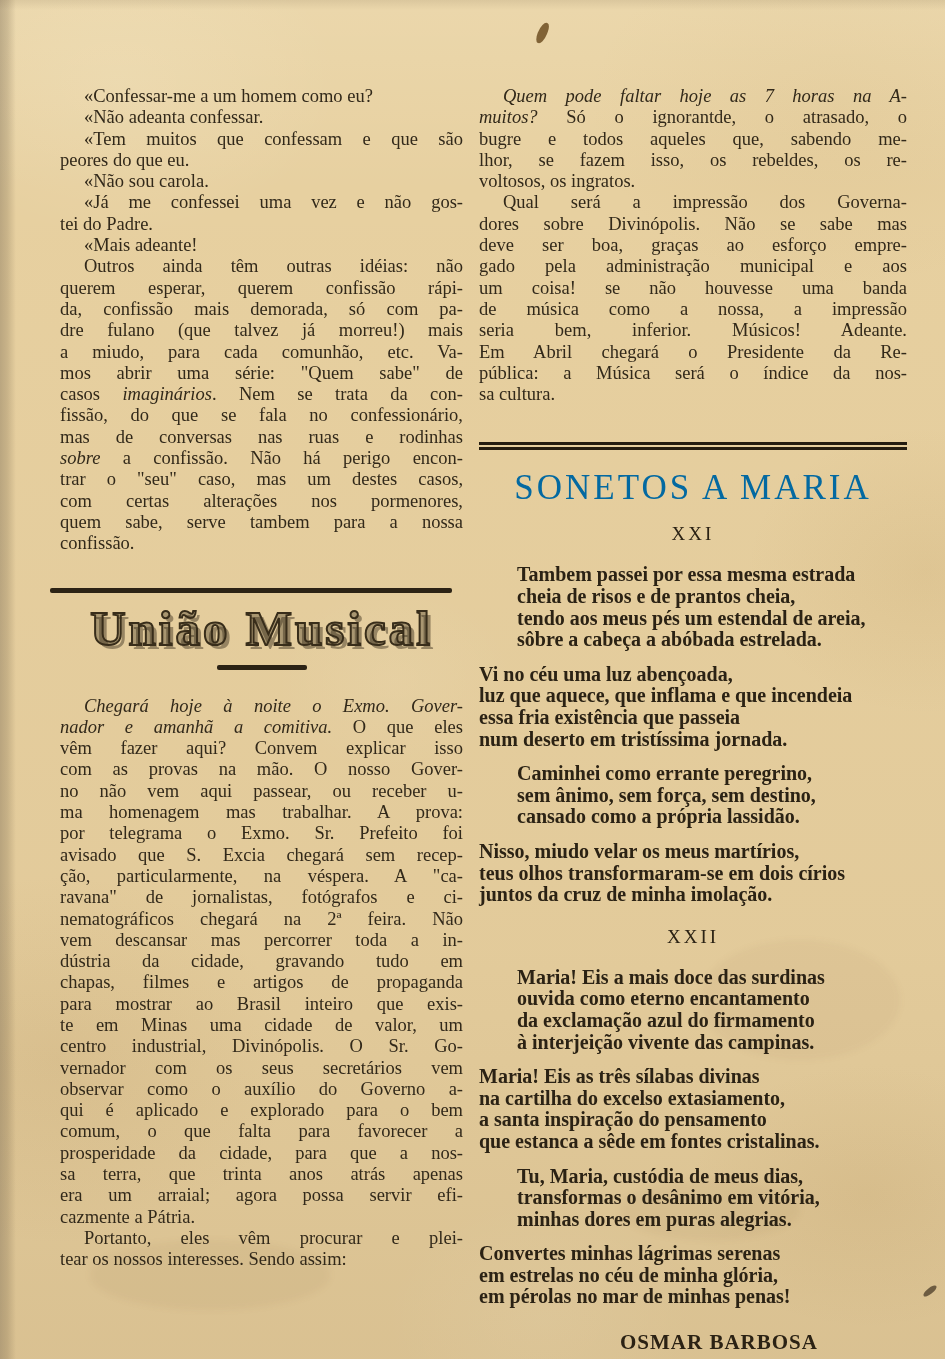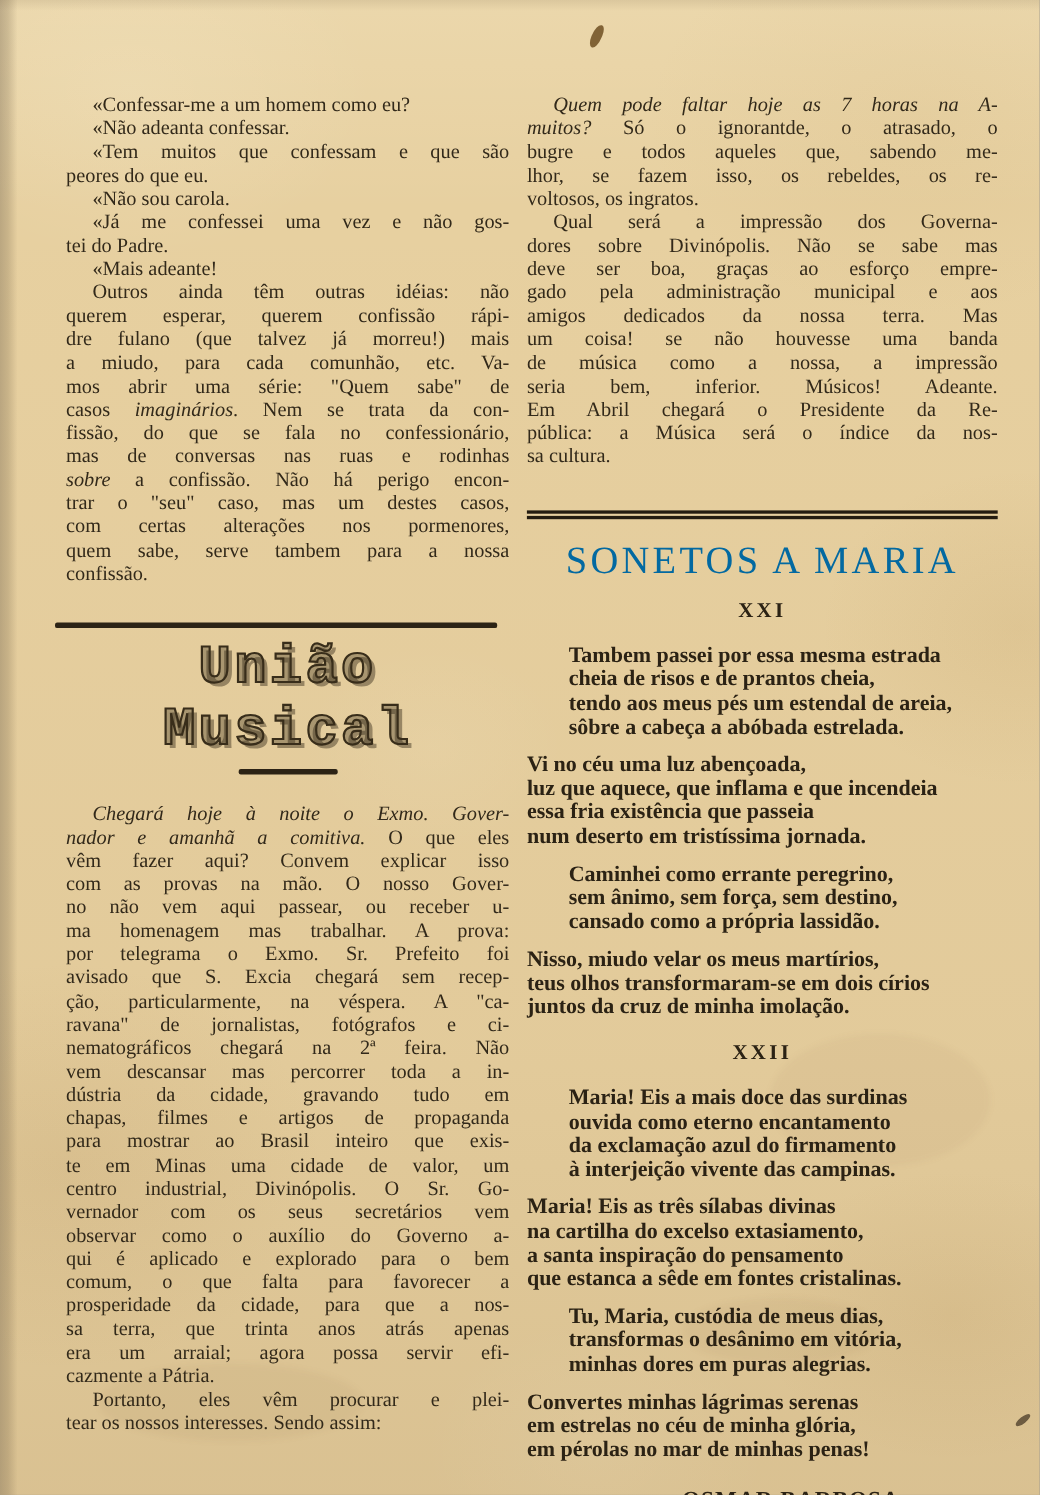--- a/index.html
+++ b/index.html
@@ -60,21 +60,21 @@
   .pline.last{text-align-last:left;}
   .pline.first{text-indent:24px;}
   .pline em{font-style:italic;}
 
   .rule1{
     margin-top:33px;margin-left:-10px;
     width:402px;height:5px;background:#2c2315;border-radius:2px;
   }
   .headline{
     margin-top:8px;
-    font-family:Liberation Mono, monospace;
+    font-family:Liberation Serif, serif;
     font-size:49px;line-height:56px;font-weight:bold;
     letter-spacing:3px;text-align:center;
     color:rgba(54,44,26,.34);
     -webkit-text-stroke:2px #382d1a;
     text-shadow:4px 4px 0 rgba(56,45,27,.45);
   }
   .headline-underline{
     margin:8px auto 0 auto;
     width:90px;height:5px;background:#2c2315;border-radius:2px;
   }
@@ -85,21 +85,21 @@
   .rule2 .gap{height:2px;}
 
   .sonetos-title{
     margin-top:17px;
     font-size:35px;line-height:42px;
     letter-spacing:3px;text-align:center;
     color:#0369a1;
   }
   .part-number{
     margin-top:14px;
-    font-size:19px;font-weight:bold;letter-spacing:3px;
+    font-size:19px;font-weight:normal;letter-spacing:3px;
     text-align:center;color:#2b2214;
   }
   .stanza{margin-top:13px;}
   .stanza.indent{margin-left:38px;}
   .stanza.first-stanza{margin-top:19px;}
   .poem-line{
     font-size:20px;font-weight:bold;line-height:21.6px;
     color:#2b2214;text-align:left;
   }
   .part+.part{margin-top:20px;}
@@ -141,20 +141,21 @@
         <div class="para">
           <div class="pline first">«Já me confessei uma vez e não gos-</div>
           <div class="pline last">tei do Padre.</div>
         </div>
         <div class="para">
           <div class="pline first last">«Mais adeante!</div>
         </div>
         <div class="para">
           <div class="pline first">Outros ainda têm outras idéias: não</div>
           <div class="pline">querem esperar, querem confissão rápi-</div>
+          <div class="pline">da, confissão mais demorada, só com pa-</div>
           <div class="pline">dre fulano (que talvez já morreu!) mais</div>
           <div class="pline">a miudo, para cada comunhão, etc. Va-</div>
           <div class="pline">mos abrir uma série: "Quem sabe" de</div>
           <div class="pline">casos <em>imaginários</em>. Nem se trata da con-</div>
           <div class="pline">fissão, do que se fala no confessionário,</div>
           <div class="pline">mas de conversas nas ruas e rodinhas</div>
           <div class="pline"><em>sobre</em> a confissão. Não há perigo encon-</div>
           <div class="pline">trar o "seu" caso, mas um destes casos,</div>
           <div class="pline">com certas alterações nos pormenores,</div>
           <div class="pline">quem sabe, serve tambem para a nossa</div>
@@ -206,21 +207,20 @@
           <div class="pline"><em>muitos?</em> Só o ignorantde, o atrasado, o</div>
           <div class="pline">bugre e todos aqueles que, sabendo me-</div>
           <div class="pline">lhor, se fazem isso, os rebeldes, os re-</div>
           <div class="pline last">voltosos, os ingratos.</div>
         </div>
         <div class="para">
           <div class="pline first">Qual será a impressão dos Governa-</div>
           <div class="pline">dores sobre Divinópolis. Não se sabe mas</div>
           <div class="pline">deve ser boa, graças ao esforço empre-</div>
           <div class="pline">gado pela administração municipal e aos</div>
-          <div class="pline">amigos dedicados da nossa terra. Mas</div>
           <div class="pline">um coisa! se não houvesse uma banda</div>
           <div class="pline">de música como a nossa, a impressão</div>
           <div class="pline">seria bem, inferior. Músicos! Adeante.</div>
           <div class="pline">Em Abril chegará o Presidente da Re-</div>
           <div class="pline">pública: a Música será o índice da nos-</div>
           <div class="pline last">sa cultura.</div>
         </div>
       </div>
     <div class="rule2">
       <div class="bar"></div>

